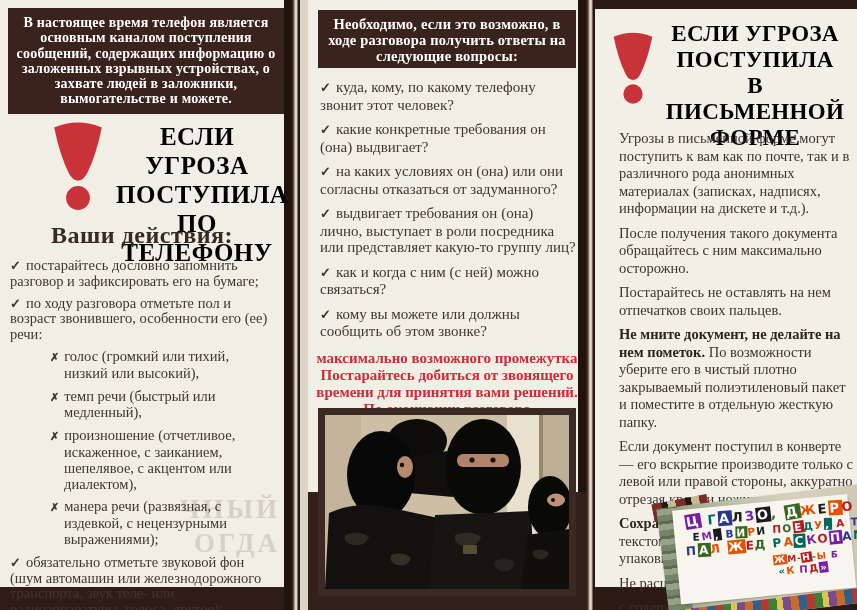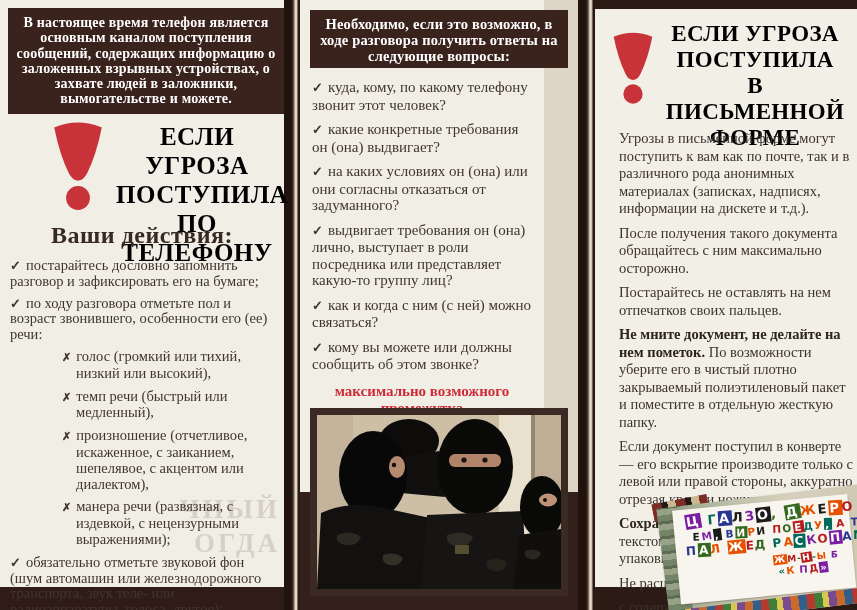--- a/index.html
+++ b/index.html
@@ -4,21 +4,21 @@
 <style>
   html,body{margin:0;padding:0;background:#8b8578;}
   .page{
     position:relative;width:857px;height:610px;overflow:hidden;
     background:#ddd6c6;
     font-family:"Liberation Serif","DejaVu Serif",serif;
     color:#3f3630;
   }
   .panel{position:absolute;top:0;height:610px;background:#f1eee5;}
   #panel-left{left:0;width:284px;}
-  #panel-mid{left:300px;width:244px;}
+  #panel-mid{left:308px;width:278px;}
   #panel-right{left:595px;width:262px;background:#f2efe7;}
   .gutter{position:absolute;top:0;height:610px;
     background:linear-gradient(90deg,#20120d 0%,#20120d 46%,#56392d 58%,#ded7c6 70%,#efe9da 77%,#2a1912 90%,#2a1912 100%);}
   #gutter-1{left:284px;width:16px;}
   #gutter-2{left:578px;width:17px;}
 
   .band{position:absolute;z-index:1;}
   .band-left-bottom{left:0;top:587px;width:284px;height:23px;background:#2f1c16;}
   .band-mid-bottom{left:0;top:492px;width:278px;height:118px;background:#34201a;}
   .band-right-top{left:0;top:0;width:262px;height:9px;background:#2b1a14;}
@@ -37,21 +37,21 @@
   #panel-left .excl{left:46px;top:0;width:64px;height:92px;}
   .h-red{position:absolute;color:#000000;font-weight:bold;text-align:center;}
   #panel-left .h-red{left:116px;top:2px;width:162px;font-size:25px;line-height:29px;letter-spacing:.5px;}
   .subhead{
     position:relative;z-index:2;margin-top:10px;text-align:center;
     font-size:24px;font-weight:bold;color:#362a22;letter-spacing:.5px;
   }
   #left-list{position:relative;z-index:2;margin:9px 8px 0 10px;font-size:14.5px;line-height:15.8px;}
   .li{margin-bottom:6px;}
   .mk{font-weight:bold;margin-right:5px;font-size:13px;}
-  .li.sub{margin-left:52px;padding-left:14px;text-indent:-14px;margin-bottom:7px;}
+  .li.sub{margin-left:40px;padding-left:14px;text-indent:-14px;margin-bottom:7px;}
   .li.sub .mk{font-size:11px;}
 
   .watermark{
     position:absolute;z-index:1;right:4px;top:492px;text-align:right;
     font-size:27px;font-weight:bold;color:#6b635a;opacity:.20;
     letter-spacing:3px;line-height:34px;filter:blur(.6px);
   }
 
   #mid-list{position:relative;z-index:2;margin:11px 10px 0 12px;font-size:15px;line-height:16.5px;}
   #mid-list .li{margin-bottom:8px;}

